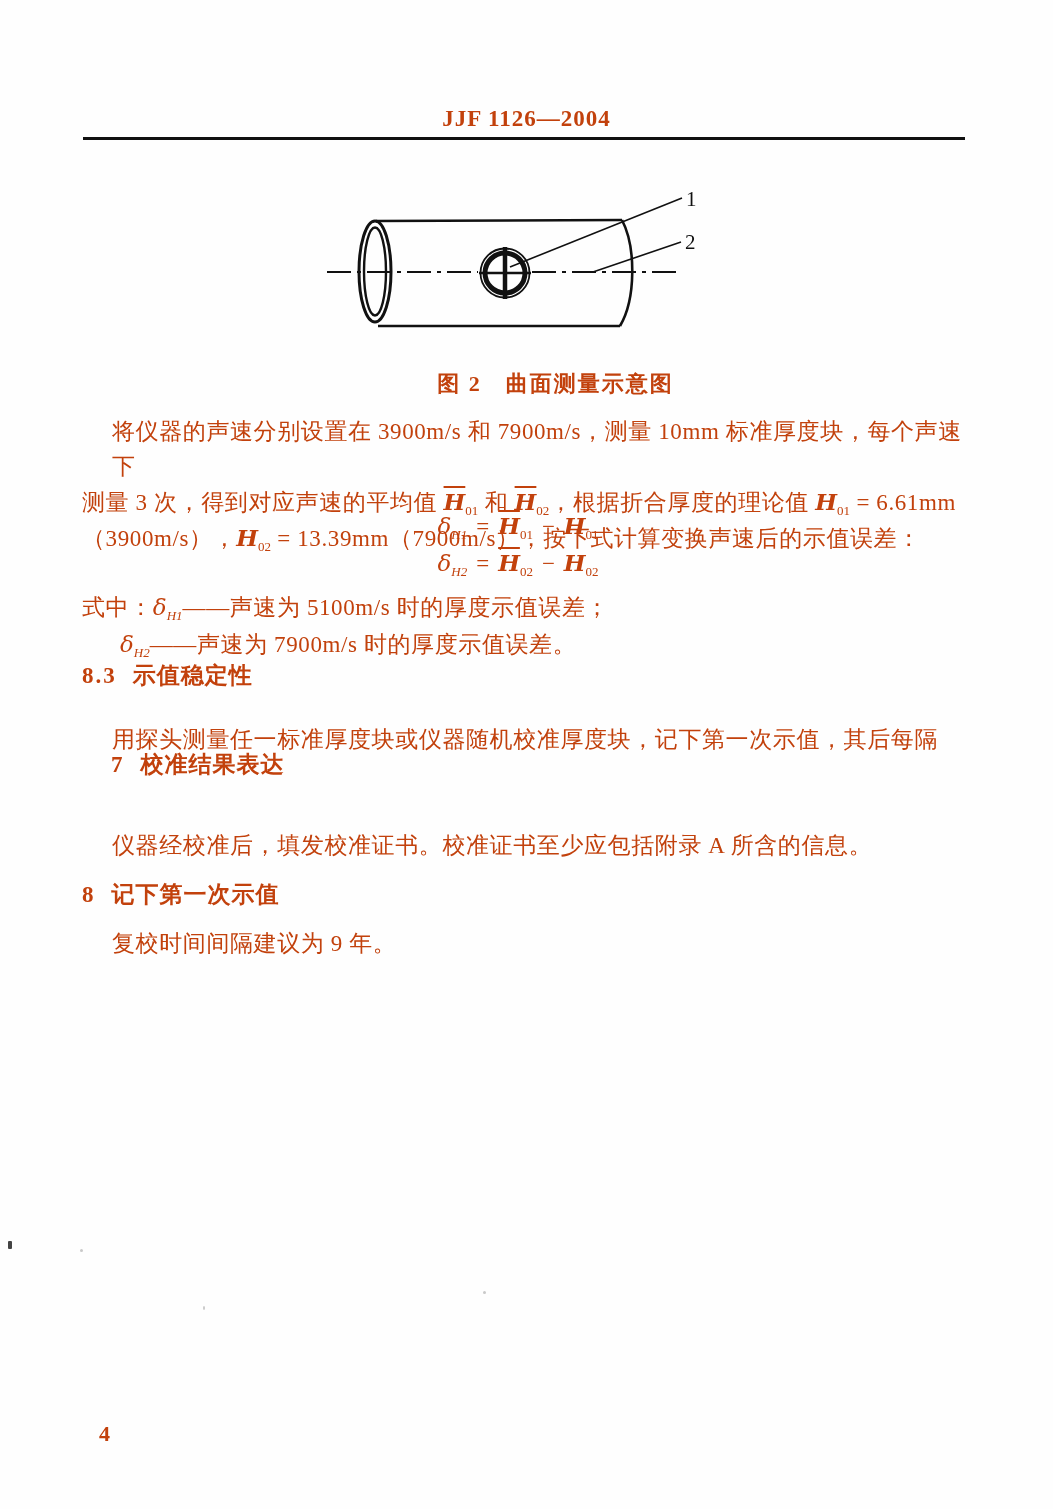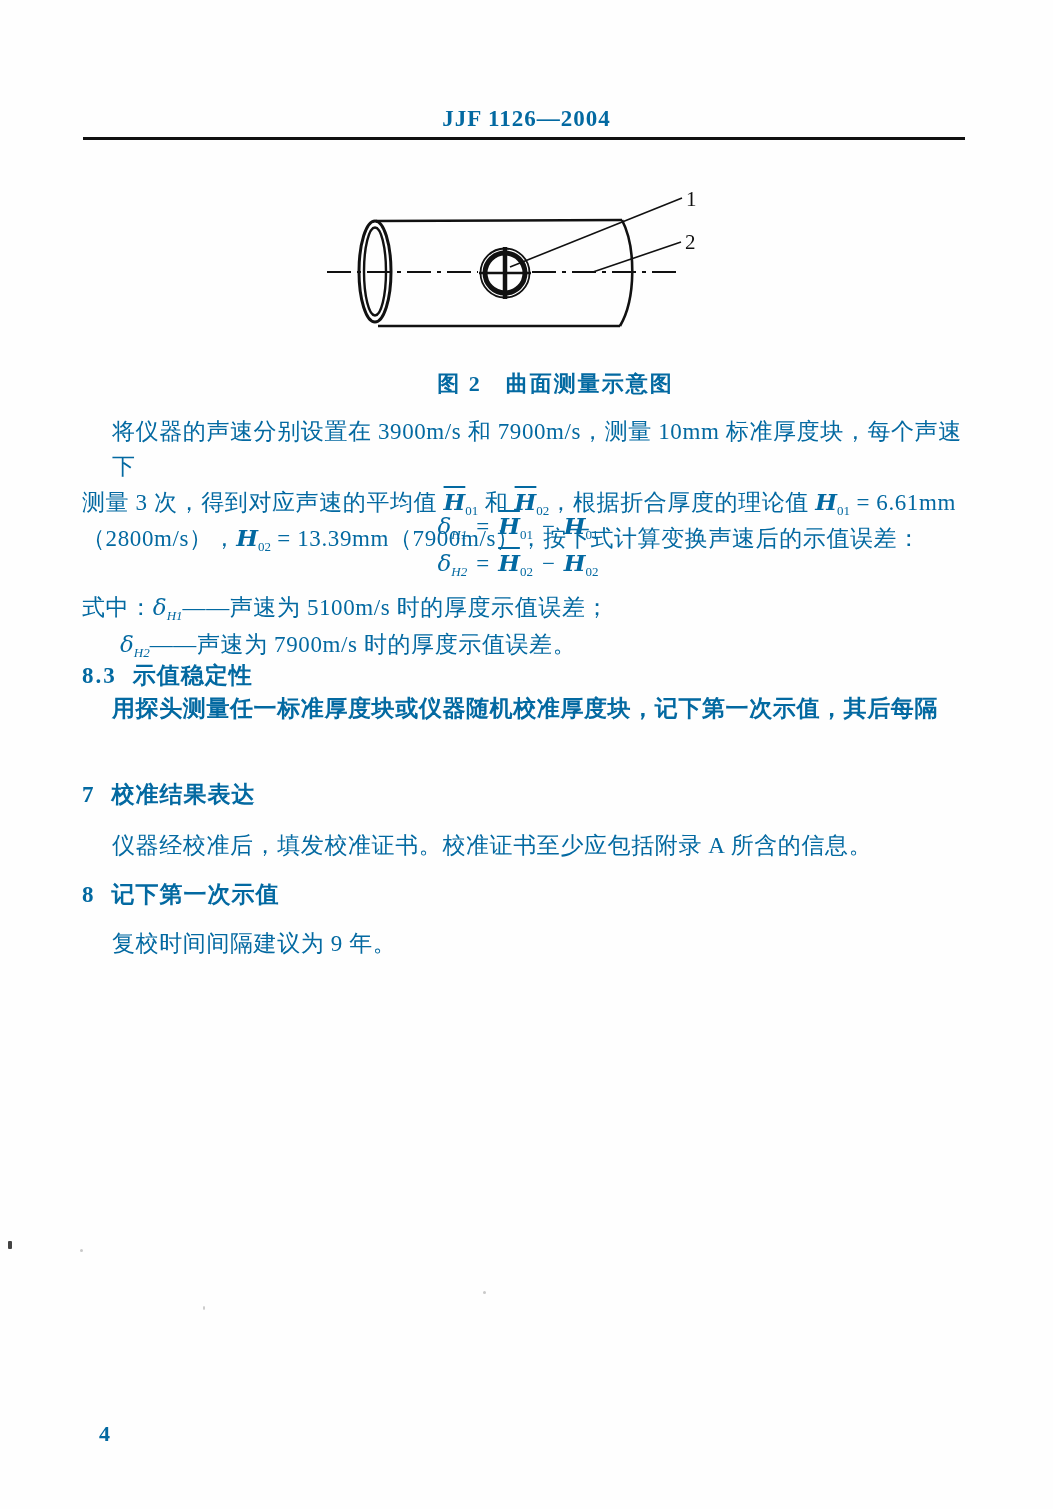--- a/index.html
+++ b/index.html
@@ -2,21 +2,21 @@
 <html><head>
 <meta charset="utf-8">
 <style>
   html,body{margin:0;padding:0;background:#e8e8e8;}
   .page{
     position:relative;
     width:1053px;height:1509px;
     margin:0 auto;
     background:#fefefe;
     font-family:"Liberation Serif","DejaVu Serif",serif;
-    color:#0369a1;
+    color:#c2410c;
     overflow:hidden;
   }
   .abs{position:absolute;}
   .doc-header{
     top:106px;left:0;width:100%;
     text-align:center;
     font-size:23px;font-weight:bold;
     letter-spacing:1px;
   }
   .header-rule{
@@ -96,41 +96,41 @@
     <text x="366" y="21">1</text>
     <line x1="273" y1="87" x2="361" y2="57" stroke-width="1.6"></line>
     <text x="365" y="64">2</text>
   </svg>
 
   <div class="abs caption">图 2　曲面测量示意图</div>
 
   <div class="abs para body-text" style="top:414px;">
     <div class="indent"><span>将仪器的声速分别设置在 3900m/s 和 7900m/s，测量 10mm 标准厚度块，每个声速下</span></div>
     <div><span>测量 3 次，得到对应声速的平均值 </span><span class="vb ol">H</span><sub>01</sub><span> 和 </span><span class="vb ol">H</span><sub>02</sub><span>，根据折合厚度的理论值 </span><span class="vb">H</span><sub>01</sub><span> = 6.61mm</span></div>
-    <div><span>（2800m/s），</span><span class="vb">H</span><sub>02</sub><span> = 13.39mm（7900m/s），按下式计算变换声速后的示值误差：</span></div>
+    <div><span>（3900m/s），</span><span class="vb">H</span><sub>02</sub><span> = 13.39mm（7900m/s），按下式计算变换声速后的示值误差：</span></div>
   </div>
 
   <div class="abs formula-block" style="top:508px;">
     <div><span class="vd">δ</span><sub class="it">H1</sub><span class="op">=</span><span class="vb ol">H</span><sub>01</sub><span class="op">−</span><span class="vb">H</span><sub>01</sub></div>
     <div><span class="vd">δ</span><sub class="it">H2</sub><span class="op">=</span><span class="vb ol">H</span><sub>02</sub><span class="op">−</span><span class="vb">H</span><sub>02</sub></div>
   </div>
 
   <div class="abs para body-text where" style="top:589px;">
     <div><span>式中：</span><span class="vd">δ</span><sub class="it">H1</sub><span>——</span><span>声速为 5100m/s 时的厚度示值误差；</span></div>
     <div class="where-indent"><span class="vd">δ</span><sub class="it">H2</sub><span>——</span><span>声速为 7900m/s 时的厚度示值误差。</span></div>
   </div>
 
   <div class="abs heading" style="top:659px;">
     <span class="h-num">8.3</span><span>示值稳定性</span>
   </div>
-  <div class="abs para body-text" style="top:691px;font-weight:bold;">
+  <div class="abs para body-text" style="top:722px;">
     <div class="indent"><span>用探头测量任一标准厚度块或仪器随机校准厚度块，记下第一次示值，其后每隔</span></div>
   </div>
 
-  <div class="abs heading" style="top:778px;">
+  <div class="abs heading" style="top:748px;margin-left:29px;">
     <span class="h-num">7</span><span>校准结果表达</span>
   </div>
   <div class="abs para body-text indent" style="top:828px;">
     <span>仪器经校准后，填发校准证书。校准证书至少应包括附录 A 所含的信息。</span>
   </div>
 
   <div class="abs heading" style="top:878px;">
     <span class="h-num">8</span><span>记下第一次示值</span>
   </div>
   <div class="abs para body-text indent" style="top:926px;">

